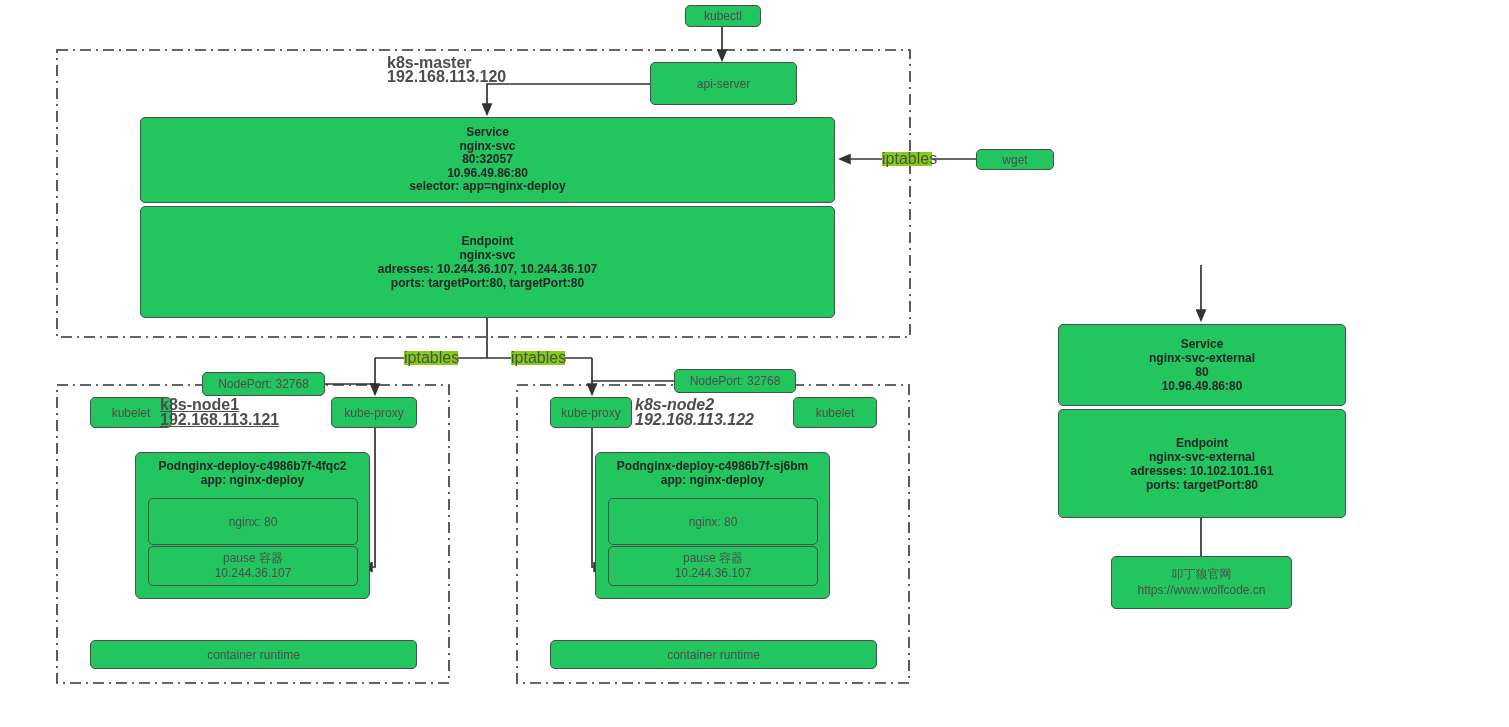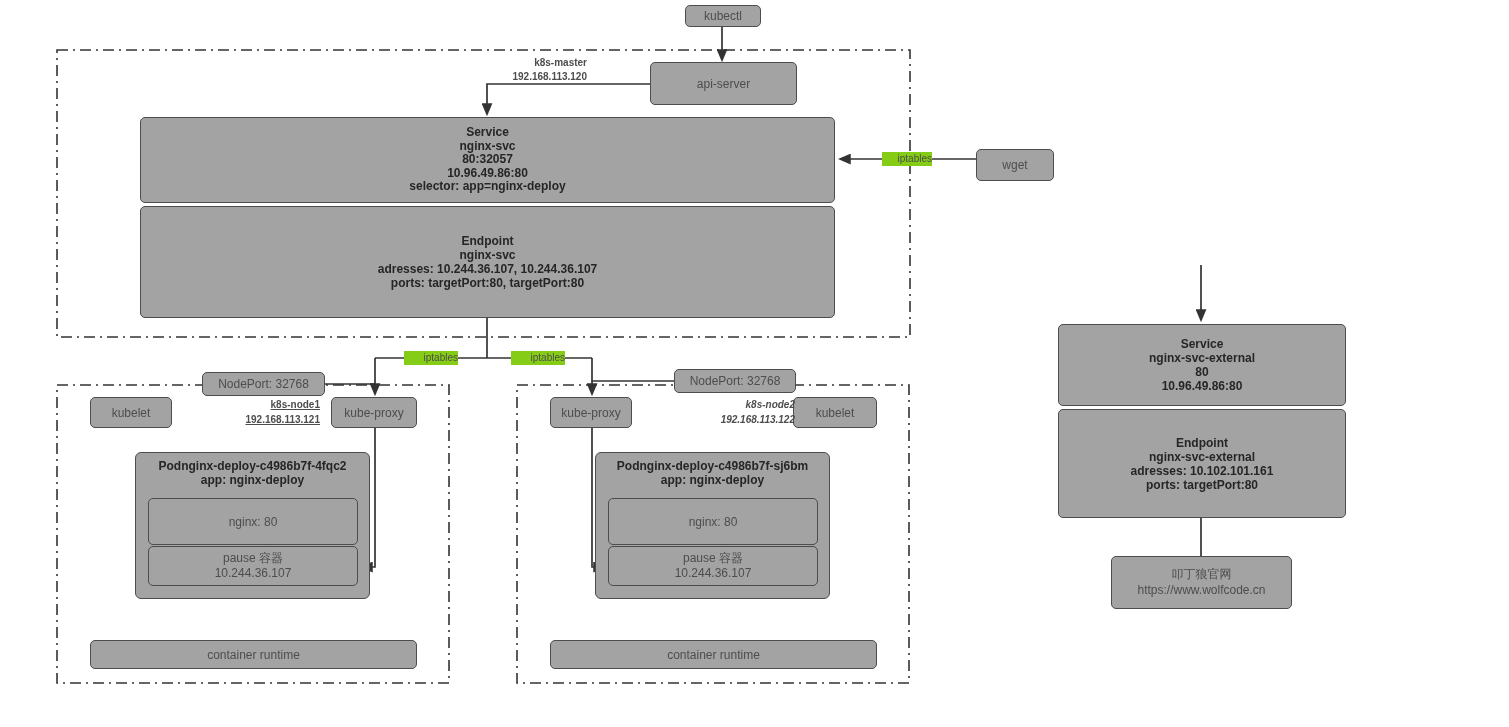--- a/index.html
+++ b/index.html
@@ -4,29 +4,29 @@
 <style>
   html,body { margin:0; padding:0; background:#ffffff; }
   .canvas {
     position:relative; width:1509px; height:727px;
     font-family:"Liberation Sans", sans-serif;
     background:#ffffff; overflow:hidden;
   }
   svg.wires { position:absolute; left:0; top:0; z-index:1; }
   .box {
     position:absolute; box-sizing:border-box;
-    background:#a3a3a3; border:1.6px solid #4d4d4d; border-radius:5px;
+    background:#22c55e; border:1.6px solid #4d4d4d; border-radius:5px;
     display:flex; flex-direction:column; align-items:center; justify-content:center;
     text-align:center; font-size:12px; line-height:14px; color:#4d4d4d;
     z-index:2;
   }
   .bold { font-weight:bold; color:#262626; }
   .label {
-    position:absolute; z-index:3; text-align:right;
-    font-size:10px; line-height:14px; color:#4d4d4d;
+    position:absolute; z-index:3; text-align:left;
+    font-size:16px; line-height:14px; color:#4d4d4d;
   }
   .whitebg { background:#84cc16; }
   .gap { }
   .pod-title { width:192px; margin:0 auto; }
   .podbox { justify-content:flex-start; padding-top:6px; }
 </style>
 </head>
 <body>
 
 <div class="canvas">
@@ -83,21 +83,21 @@
     <div>selector: app=nginx-deploy</div>
   </div>
 
   <div class="box bold" style="left:140px; top:206px; width:695px; height:112px;">
     <div>Endpoint</div>
     <div>nginx-svc</div>
     <div class="gap">adresses: 10.244.36.107, 10.244.36.107</div>
     <div class="gap">ports: targetPort:80, targetPort:80</div>
   </div>
 
-  <div class="box" style="left:976px; top:149px; width:78px; height:32px;justify-content:center;">
+  <div class="box" style="left:976px; top:149px; width:78px; height:21px;justify-content:center;">
     <div>wget</div>
   </div>
   <div class="label whitebg" style="left:882px; top:152px; width:50px;">iptables</div>
 
   <div class="label whitebg" style="left:404px; top:351px; width:54px;">iptables</div>
   <div class="label whitebg" style="left:511px; top:351px; width:54px;">iptables</div>
 
   <div class="box" style="left:202px; top:372px; width:123px; height:24px;">
     <div>NodePort: 32768</div>
   </div>

